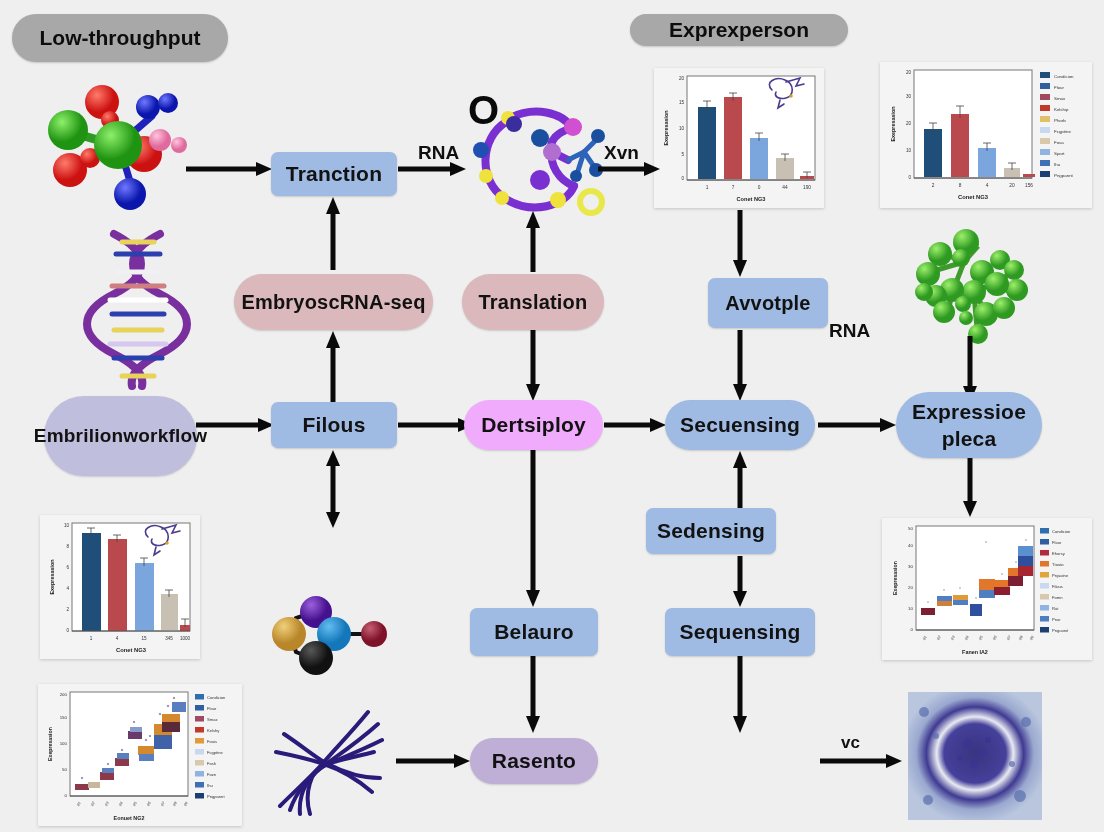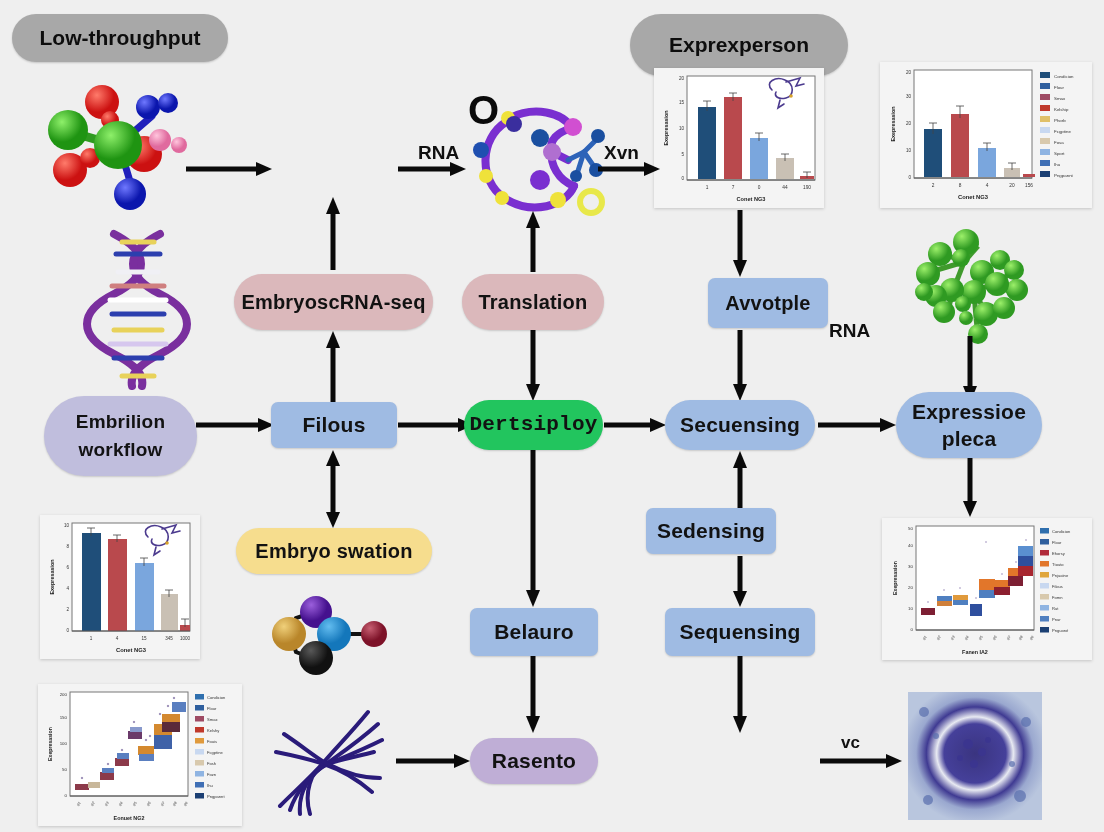--- a/index.html
+++ b/index.html
@@ -20,21 +20,21 @@
     color:#121212;
     letter-spacing:.2px;
     line-height:1.12;
     box-sizing:border-box;
     box-shadow:0 1px 2px rgba(0,0,0,.16);
   }
   .rect{border-radius:7px;}
   .pill{border-radius:999px;}
   .blue{background:#9fbbe3;}
   .rose{background:#dbb8bb;}
-  .green{background:#22c55e;font-family:Liberation Mono, monospace;}
+  .green{background:#f0abfc;}
   .yellow{background:#f6dd8e;}
   .lilac{background:#c0bedd;}
   .purple{background:#bfaed6;}
 
   
   .chip{
     position:absolute;
     background:#a8a8a8;
     border-radius:999px;
     display:flex;align-items:center;justify-content:center;
@@ -64,21 +64,21 @@
 </style>
 </head>
 <body>
 
 <div id="stage">
 
   <div class="chip" style="left:12px;top:14px;width:216px;height:48px;font-size:21px;">
     <span>Low-throughput</span>
   </div>
 
-  <div class="chip" style="left:630px;top:14px;width:218px;height:62px;font-size:21px;">
+  <div class="chip" style="left:630px;top:14px;width:218px;height:32px;font-size:21px;">
     <span>Exprexperson</span>
   </div>
 
   <div class="img" style="left:40px;top:72px;width:160px;height:145px;">
     <svg width="160" height="145" viewBox="0 0 160 145">
       <defs>
         <radialGradient id="gRed" cx="35%" cy="30%">
             <stop offset="0" stop-color="#ff7b6b"></stop>
             <stop offset="1" stop-color="#cc1111"></stop>
           </radialGradient>
@@ -820,34 +820,37 @@
   <div class="edgelabel" style="left:604px;top:142px;font-size:19px;">
     <span>Xvn</span>
   </div>
   <div class="edgelabel" style="left:829px;top:320px;font-size:19px;">
     <span>RNA</span>
   </div>
   <div class="edgelabel" style="left:841px;top:733px;font-size:17px;">
     <span>vc</span>
   </div>
 
+  <div class="node rect blue" style="left:271px;top:152px;width:126px;height:44px;font-size:21px;">
+    <span>Tranction</span>
+  </div>
 
   <div class="node pill rose" style="left:462px;top:274px;width:142px;height:56px;font-size:20px;">
     <span>Translation</span>
   </div>
 
   <div class="node pill rose" style="left:234px;top:274px;width:199px;height:56px;font-size:20px;">
     <span>EmbryoscRNA-seq</span>
   </div>
 
   <div class="node rect blue" style="left:708px;top:278px;width:120px;height:50px;font-size:20px;">
     <span>Avvotple</span>
   </div>
 
-  <div class="node pill lilac" style="left:44px;top:396px;width:153px;height:80px;font-size:19px;flex-direction:column;">
+  <div class="node pill lilac" style="left:44px;top:396px;width:153px;height:80px;font-size:19px;flex-direction:row;">
     <span style="line-height:1.45;">Embrilion</span>
     <span style="line-height:1.45;">workflow</span>
   </div>
 
   <div class="node rect blue" style="left:271px;top:402px;width:126px;height:46px;font-size:21px;">
     <span>Filous</span>
   </div>
 
   <div class="node pill green" style="left:464px;top:400px;width:139px;height:50px;font-size:21px;">
     <span>Dertsiploy</span>
@@ -855,23 +858,20 @@
 
   <div class="node pill blue" style="left:665px;top:400px;width:150px;height:50px;font-size:21px;">
     <span>Secuensing</span>
   </div>
 
   <div class="node pill blue" style="left:896px;top:392px;width:146px;height:66px;font-size:21px;flex-direction:column;">
     <span style="line-height:1.3;">Expressioe</span>
     <span style="line-height:1.3;">pleca</span>
   </div>
 
-  <div class="node pill yellow" style="left:236px;top:528px;width:196px;height:46px;font-size:20px;">
-    <span>Embryo swation</span>
-  </div>
 
   <div class="node rect blue" style="left:646px;top:508px;width:130px;height:46px;font-size:21px;">
     <span>Sedensing</span>
   </div>
 
   <div class="node rect blue" style="left:470px;top:608px;width:128px;height:48px;font-size:21px;">
     <span>Belauro</span>
   </div>
 
   <div class="node rect blue" style="left:665px;top:608px;width:150px;height:48px;font-size:21px;">

